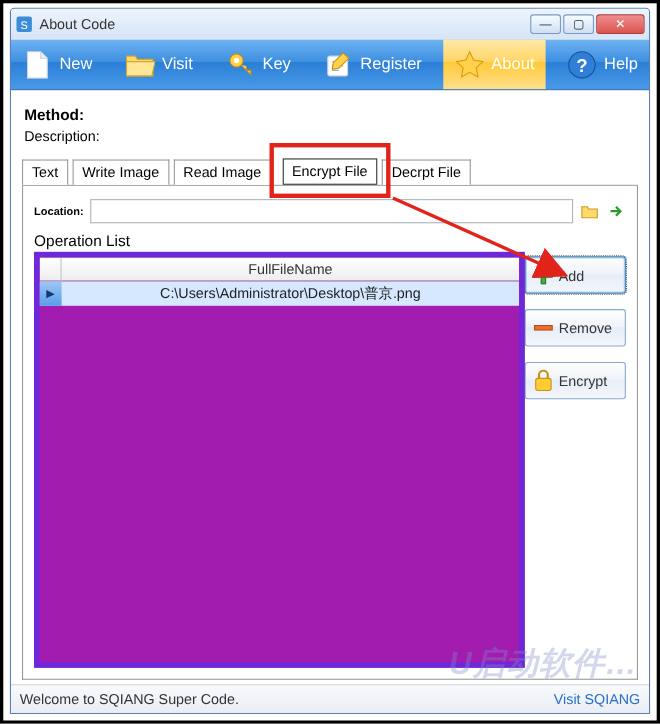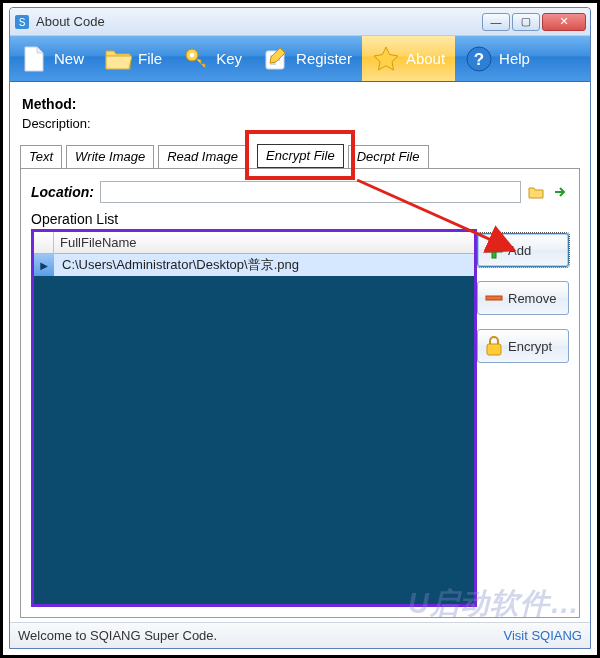--- a/index.html
+++ b/index.html
@@ -42,20 +42,21 @@
     display: flex; align-items: center; justify-content: center;
     font-size: 11px; color: #2b2b2b;
   }
   .win-btn.close { background: linear-gradient(#f08e8e,#d9534f); color: #fff; border-color: #b23b3b; width: 44px;}
   
   .toolbar {
     height: 46px;
     background: linear-gradient(#6fb3f2, #3d8fe0 45%, #2a7fd6 46%, #4a99e8);
     display: flex; align-items: stretch;
     border-bottom: 1px solid #2a6fb4;
+    justify-content: space-between;
   }
   .tool {
     display: flex; align-items: center; gap: 6px;
     padding: 0 10px;
     color: #fff; font-size: 15px;
     cursor: pointer;
   }
   .tool.active {
     background: linear-gradient(#ffe9a8,#ffd564 45%,#ffc939 46%,#ffe08a);
     color: #fff;
@@ -66,21 +67,20 @@
   .method-block { padding: 6px 2px 10px 2px; }
   .method-block b { font-size: 14px; margin-top: 24px; }
   .desc { margin-top: 4px; }
   
   .tabs-wrap { position: relative; }
   .tabs {
     display: flex; align-items: flex-end;
     border-bottom: 1px solid #9a9a9a;
     height: 28px;
     background: #fff;
-    font-style: italic;
   }
   .tab {
     border: 1px solid #9a9a9a; border-bottom: none;
     background: #fff;
     padding: 3px 8px 4px 8px;
     margin-right: 4px;
     position: relative;
     font-size: 13px;
     cursor: pointer;
   }
@@ -91,38 +91,39 @@
     padding: 12px 10px 10px 10px;
     background: #fff;
   }
   .highlight-box {
     position: absolute;
     border: 4px solid #e2231a;
     pointer-events: none;
   }
   
   .loc-row { display: flex; align-items: center; gap: 6px; margin-bottom: 8px; }
-  .loc-row label { font-weight: bold; font-size: 14px; font-style: italic;}
+  .loc-row label { font-weight: bold; font-size: 10px;}
   .loc-input {
     flex: 1; height: 22px; border: 1px solid #abb3bd; background: #fff;
   }
   .mini-btn {
     width: 18px; height: 18px; display:flex;align-items:center;justify-content:center;
     cursor: pointer;
   }
   
   .mainrow { flex:1; display:flex; }
   .listpanel { flex:1; display:flex; flex-direction:column; }
   .listcaption { font-size: 14px; margin-bottom: 2px;}
   .grid {
     flex:1;
-    border: 3px solid #6d28d9;
-    background: #0c4a6e;
+    border: 5px solid #6d28d9;
+    background: #a21caf;
     position: relative;
     overflow: hidden;
+    text-align: center;
   }
   .grid-header {
     height: 22px; background: linear-gradient(#fff,#ededed);
     border-bottom: 1px solid #b7b7b7;
     display:flex;
   }
   .grid-header .rowhdr { width: 20px; border-right:1px solid #c4c4c4;}
   .grid-header .colhdr { flex:1; padding: 3px 6px; color:#333;}
   .grid-row {
     height: 22px; display:flex; align-items:center;
@@ -200,21 +201,21 @@
         </span>
         <span>New</span>
       </div>
       <div class="tool">
         <span class="ticon">
           <svg width="28" height="24" viewBox="0 0 28 24">
               <path d="M2 4h8l2 3h14v15H2z" fill="#ffd96b" stroke="#d3a82a"></path>
               <path d="M2 9h26l-3 13H2z" fill="#ffe79a" stroke="#d3a82a"></path>
             </svg>
         </span>
-        <span>File</span>
+        <span>Visit</span>
       </div>
       <div class="tool">
         <span class="ticon">
           <svg width="26" height="26" viewBox="0 0 26 26">
               <circle cx="9" cy="9" r="6" fill="#ffd24a" stroke="#c48f12"></circle>
               <circle cx="9" cy="9" r="2.4" fill="#fff"></circle>
               <path d="M13 13l9 9v-4h-4v-4" fill="#ffd24a" stroke="#c48f12"></path>
             </svg>
         </span>
         <span>Key</span>

